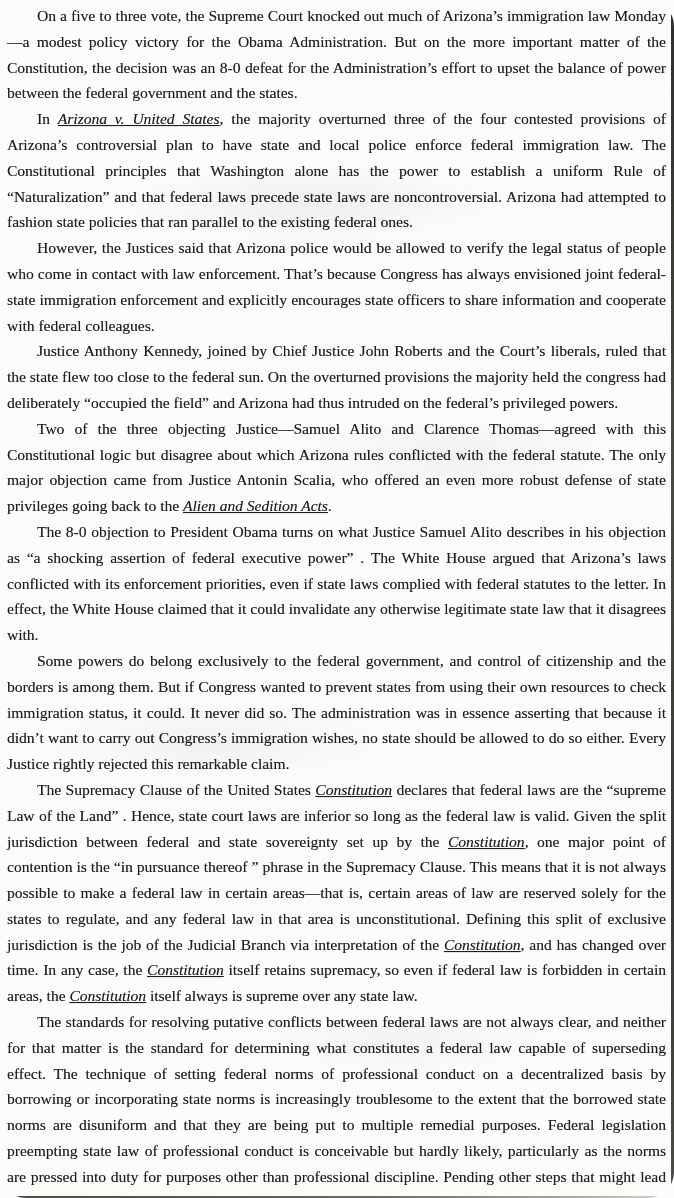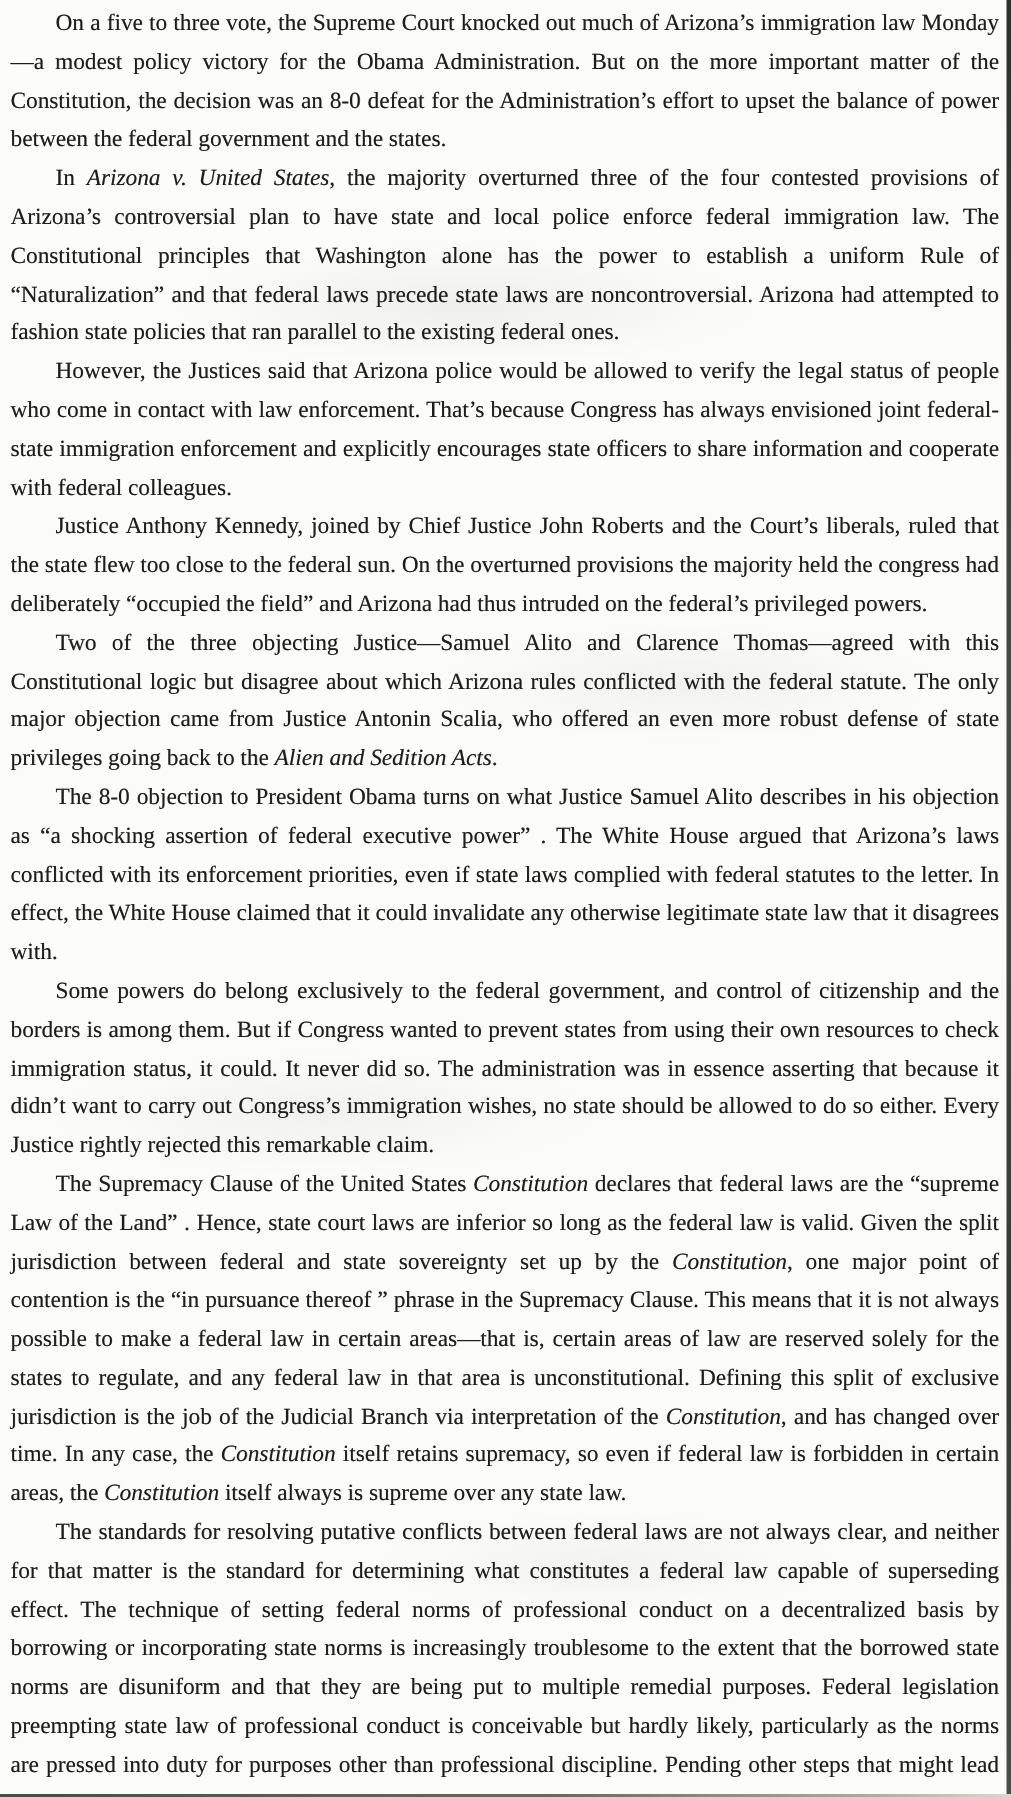--- a/index.html
+++ b/index.html
@@ -19,27 +19,29 @@
       radial-gradient(ellipse 240px 55px at 68% 38%, rgba(185,185,178,0.16), transparent 70%),
       radial-gradient(ellipse 260px 60px at 32% 62%, rgba(185,185,178,0.16), transparent 70%),
       radial-gradient(ellipse 220px 50px at 60% 87%, rgba(185,185,178,0.14), transparent 70%),
       #fcfcfa;
     font-family: "Liberation Serif", "DejaVu Serif", serif;
     font-size: 15.5px;
     line-height: 25.8px;
     text-align: justify;
     color: #1d1d1b;
     text-shadow: 0.2px 0.2px 0.35px rgba(45,45,42,0.55);
+    border-radius: 26px;
   }
   .doc-body .para {
     margin: 0;
     text-indent: 30px;
   }
   .doc-body .para em {
     font-style: italic;
+    text-decoration: underline;
   }
   .edge-right {
     position: absolute;
     top: 0;
     right: 0;
     width: 3px;
     height: 100%;
     background: linear-gradient(to bottom, #2e2e2c, #4a4a46 40%, #383836 75%, #4c4c48);
   }
   .edge-bottom {

